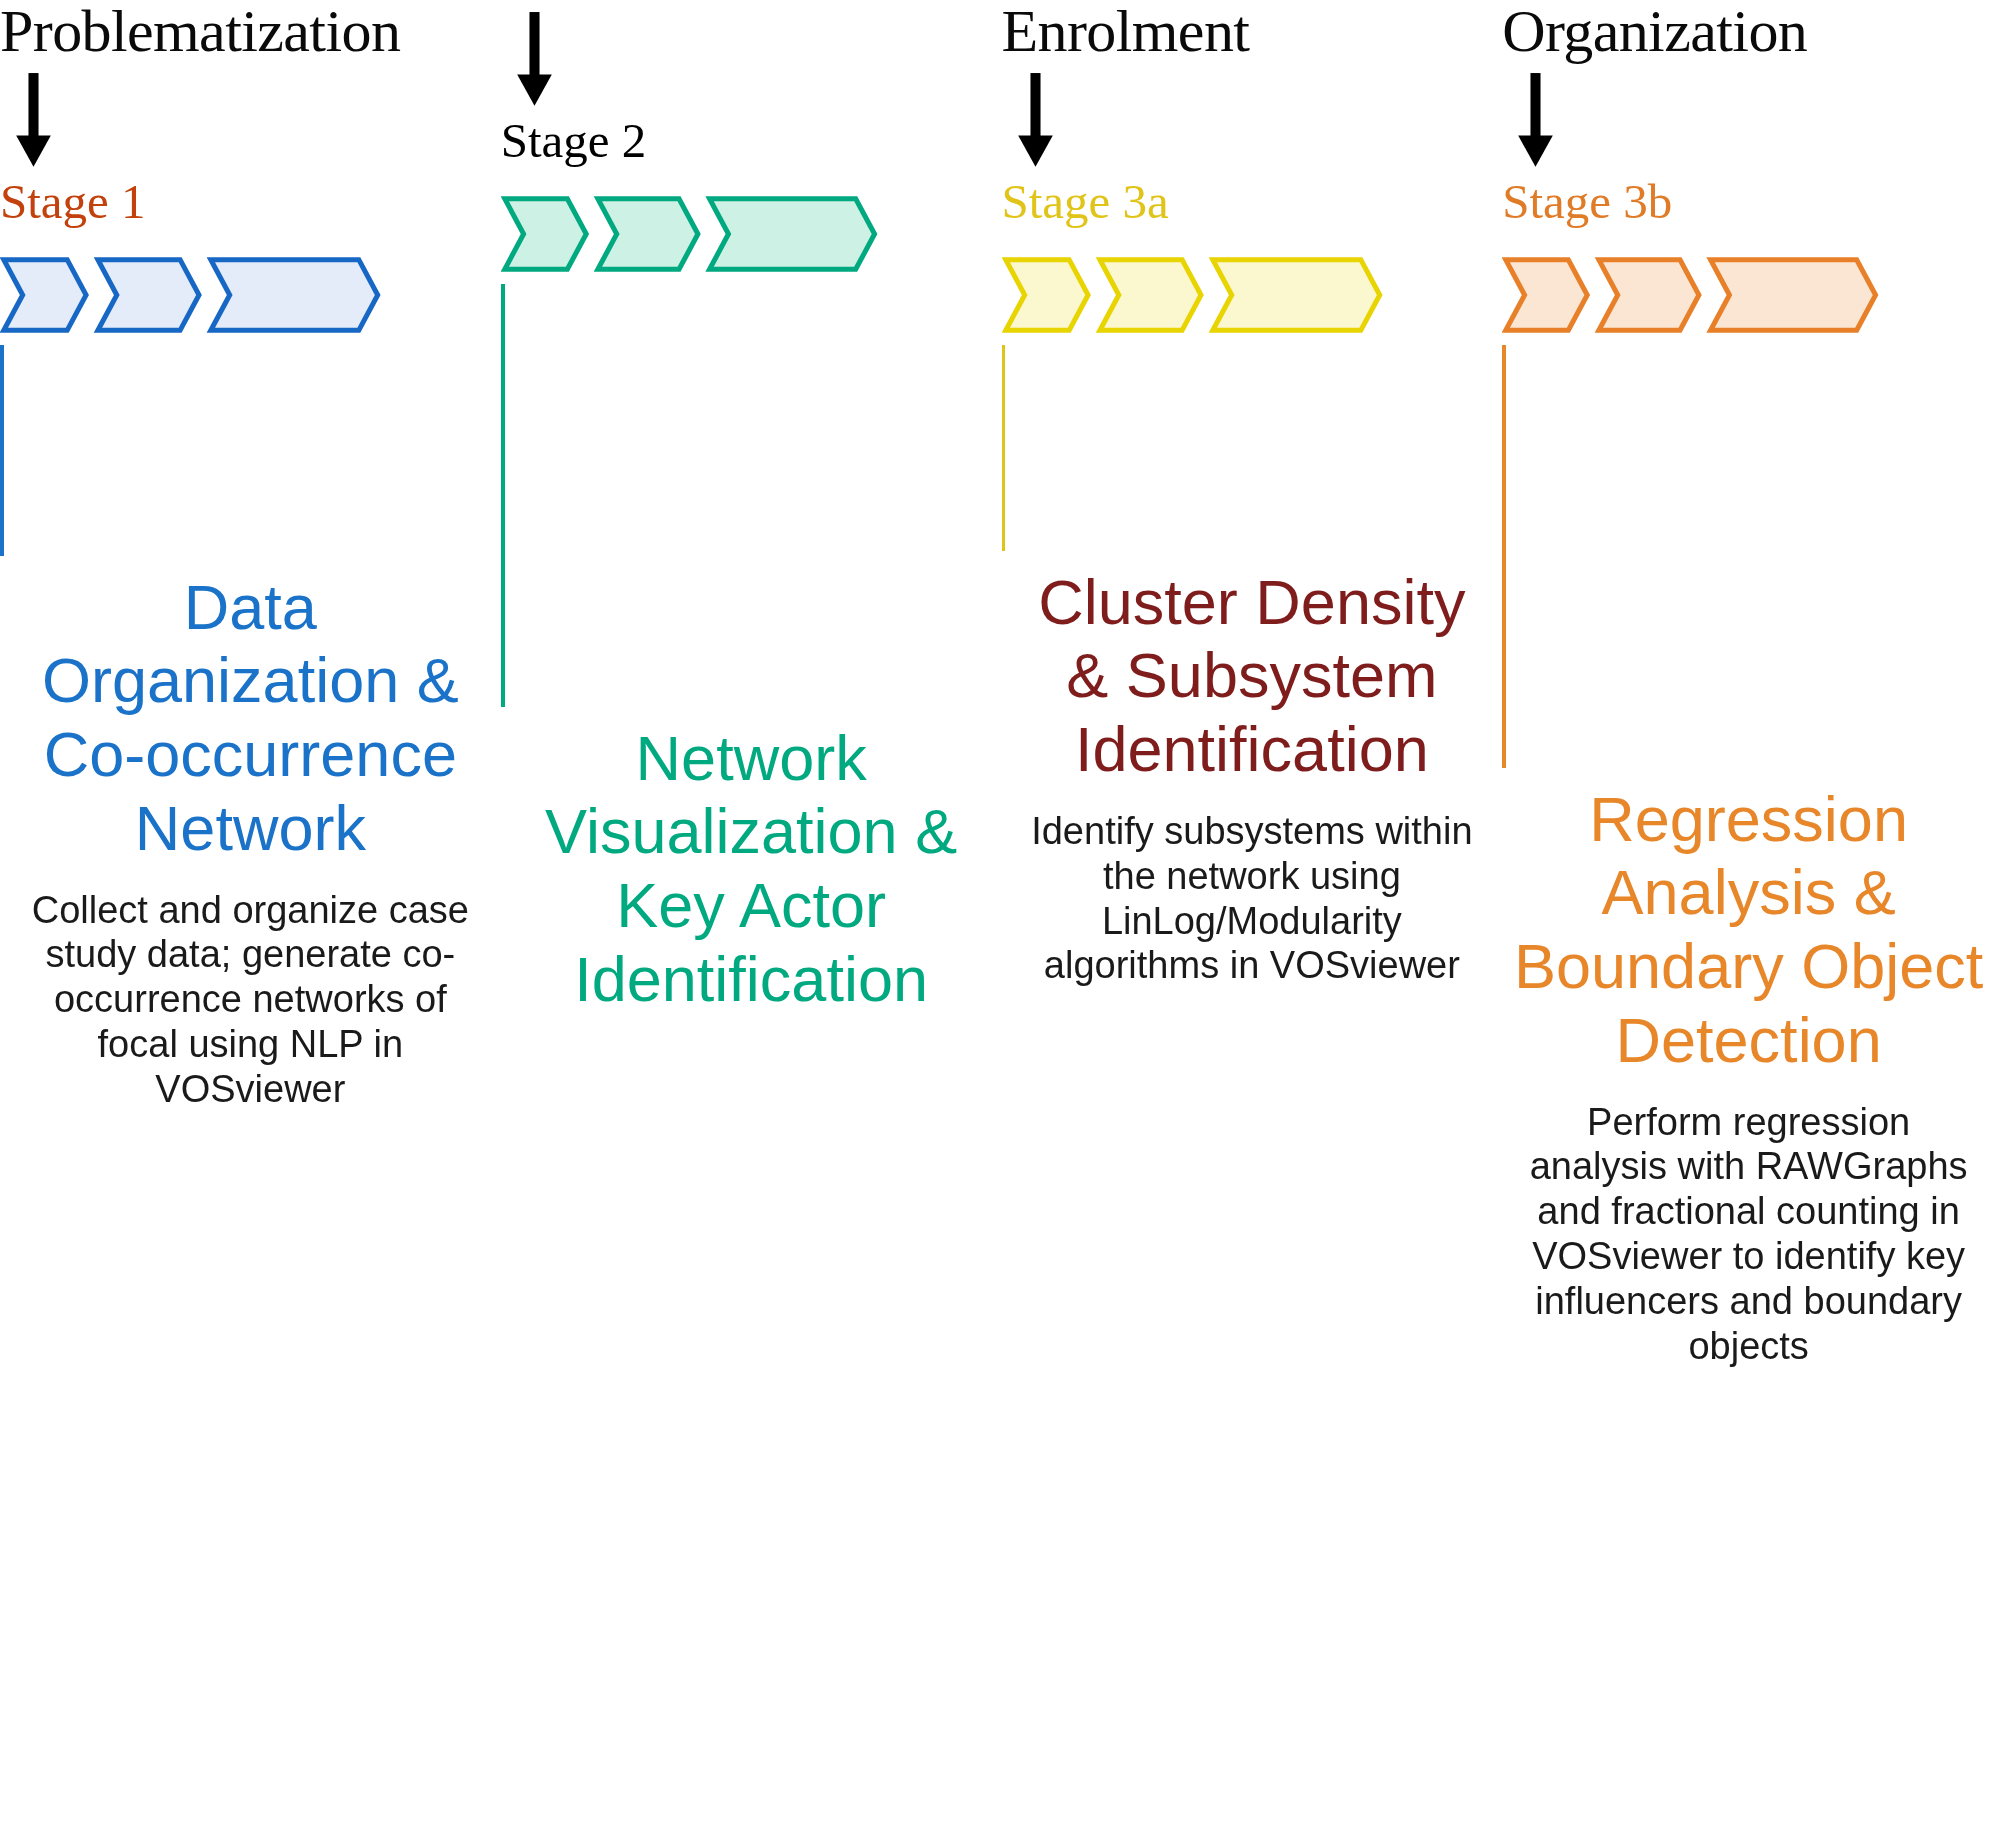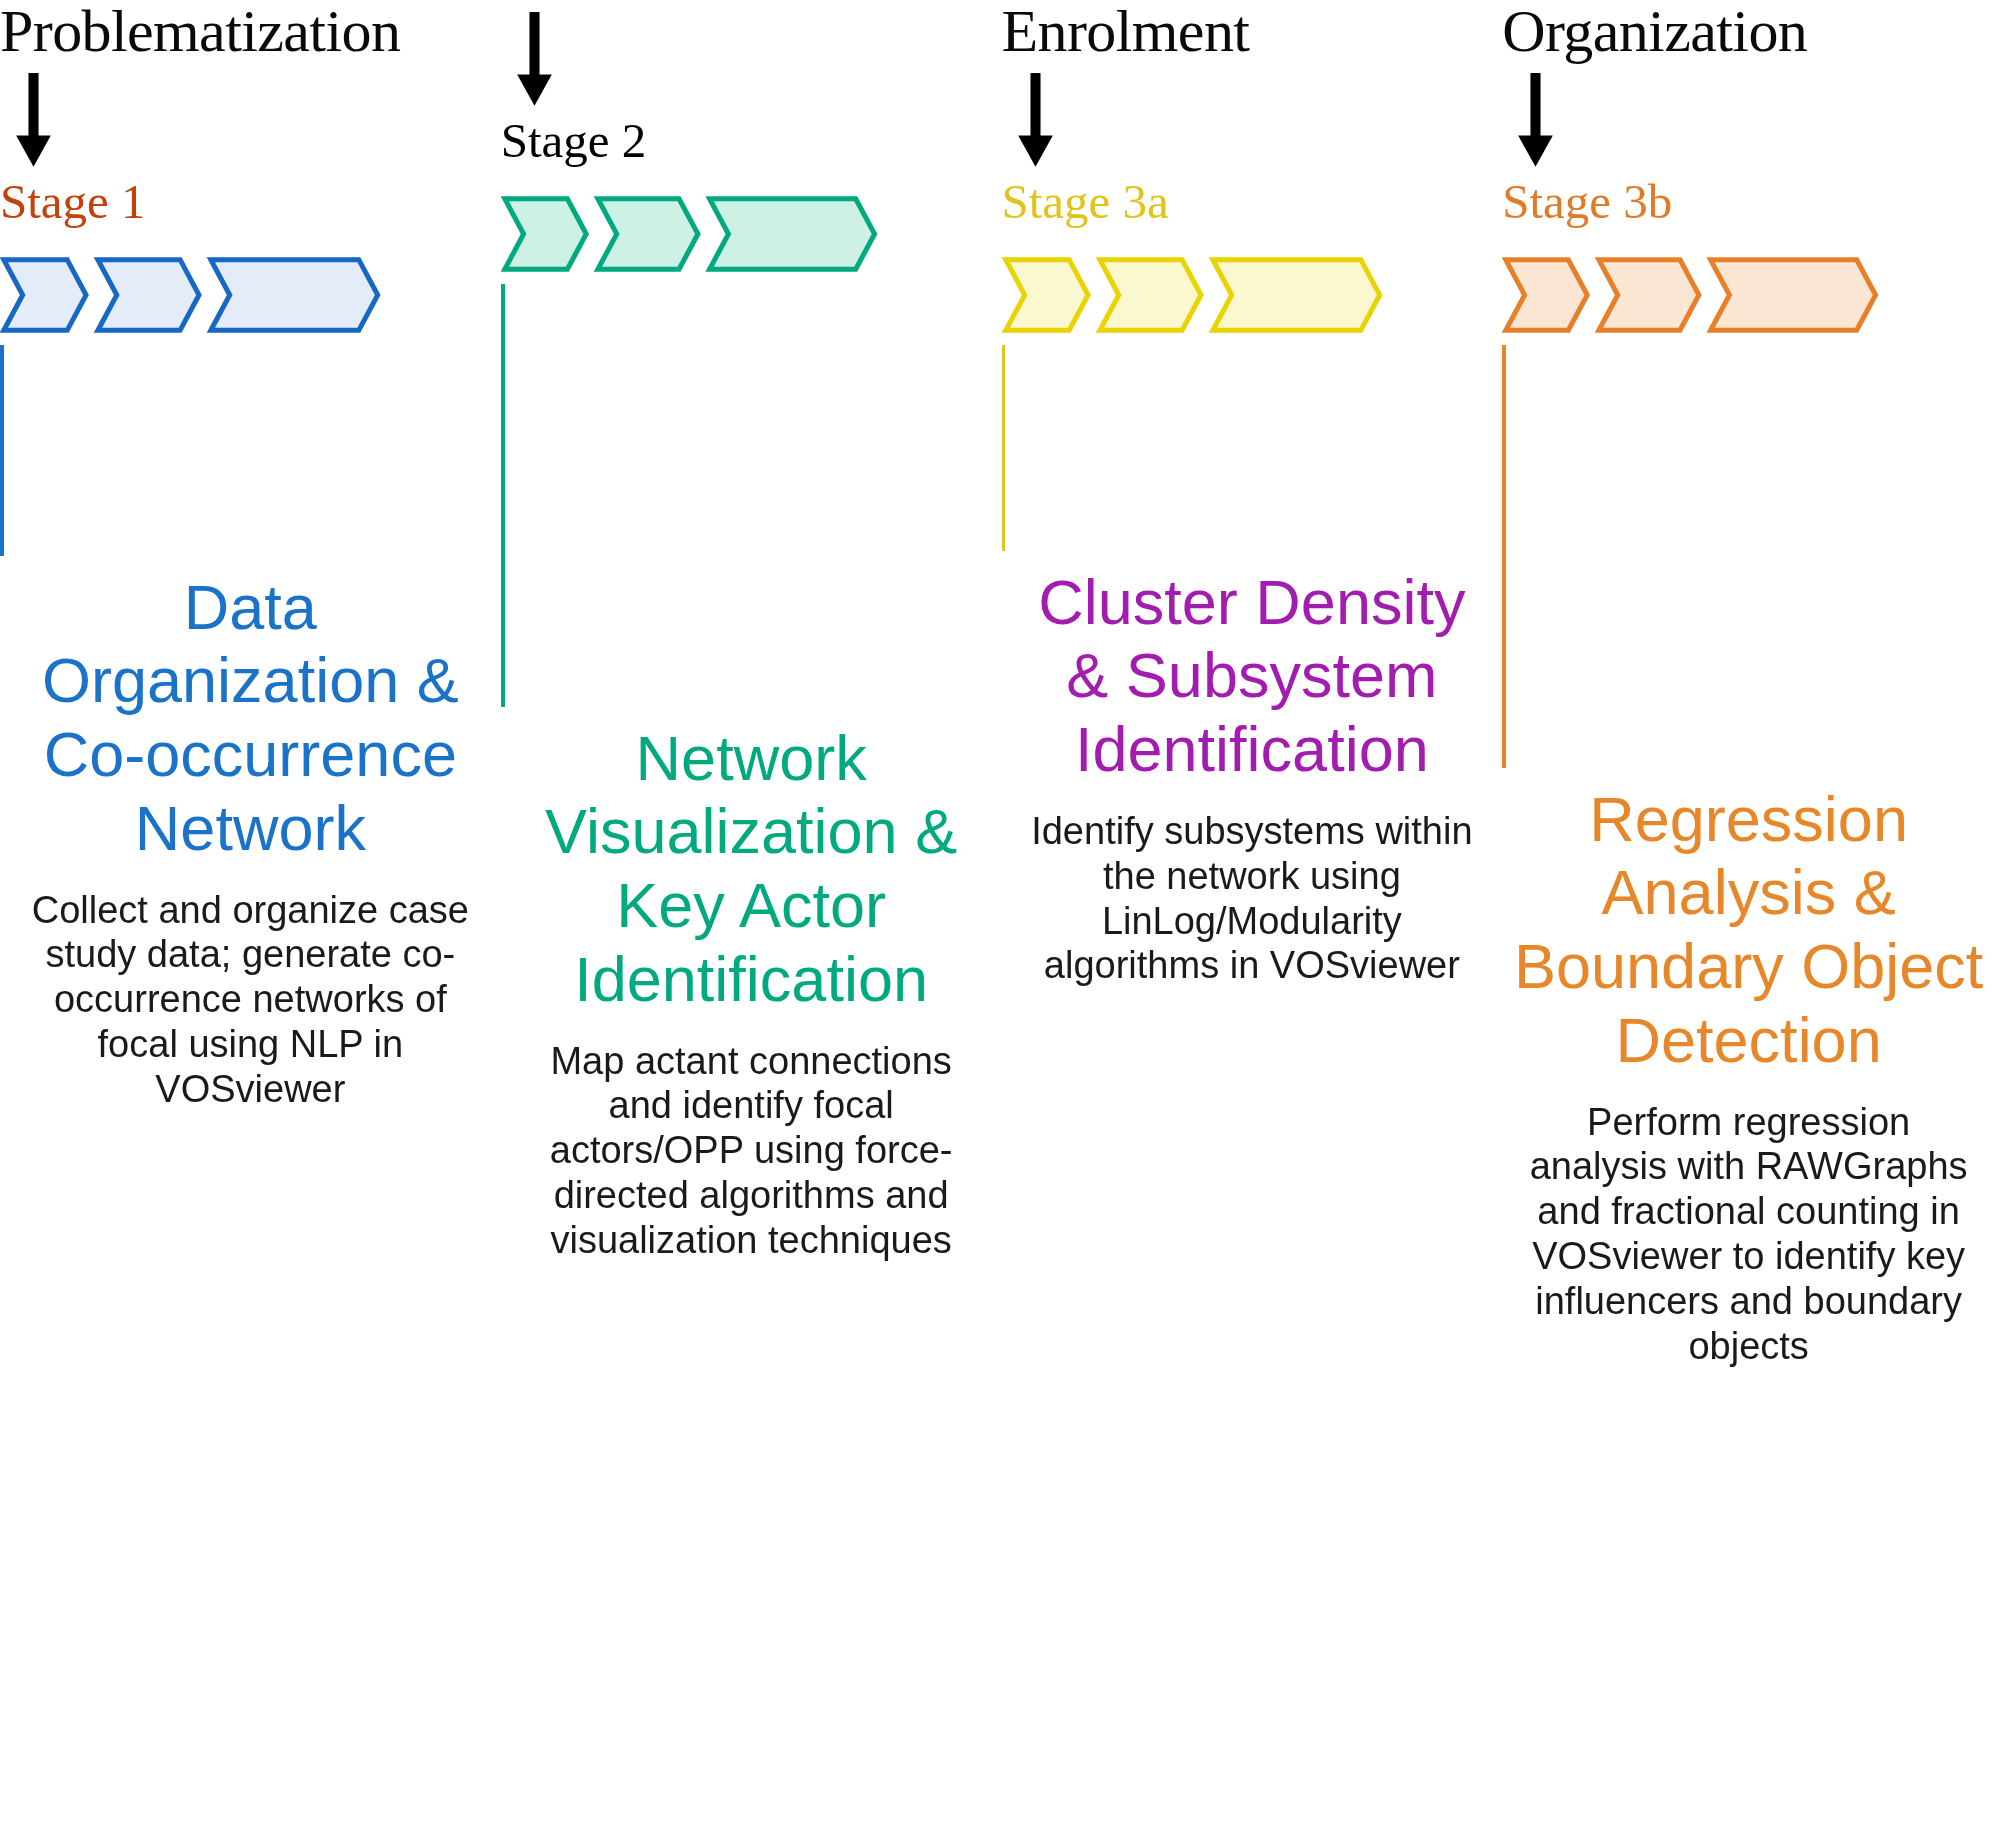--- a/index.html
+++ b/index.html
@@ -161,42 +161,41 @@
         <div class="chevron-band">
           <svg class="chevron-svg" width="464" height="78" viewBox="0 0 835 140">
             <polygon points="6.7,6.5 119.4,6.5 153.4,70.0 119.4,133.5 6.7,133.5 40.7,70.0" fill="#cdf1e4" stroke="#00a97f" stroke-width="9" stroke-linejoin="miter"></polygon>
             <polygon points="174.3,6.5 320.4,6.5 354.4,70.0 320.4,133.5 174.3,133.5 208.3,70.0" fill="#cdf1e4" stroke="#00a97f" stroke-width="9" stroke-linejoin="miter"></polygon>
             <polygon points="375.3,6.5 638.3,6.5 672.3,70.0 638.3,133.5 375.3,133.5 409.3,70.0" fill="#cdf1e4" stroke="#00a97f" stroke-width="9" stroke-linejoin="miter"></polygon>
           </svg>
         </div>
         <div class="connector" style="height:423px;background:#00a97f"></div>
         <div class="stack">
           <div class="sub-heading" style="color:#00a97f">Network Visualization &amp; Key Actor Identification</div>
-          <div class="body-text">Map actant connections and identify focal actors/OPP using force-directed algorithms and visualization techniques</div>
         </div>
       </div>
       <div class="column col-2">
         <div class="phase-title">Enrolment</div>
         <div class="arrow-wrap">
           <svg class="arrow-svg" width="67" height="95" viewBox="0 0 120 170" aria-hidden="true">
             <rect x="51" y="0" width="18" height="118" fill="#000000"></rect>
             <polygon points="29,112 91,112 60,168" fill="#000000"></polygon>
           </svg>
         </div>
         <div class="stage-label" style="color:#e0c419">Stage 3a</div>
         <div class="chevron-band">
           <svg class="chevron-svg" width="470" height="78" viewBox="0 0 845 140">
             <polygon points="6.8,6.5 120.8,6.5 154.8,70.0 120.8,133.5 6.8,133.5 40.8,70.0" fill="#fbf7cf" stroke="#e8d400" stroke-width="9" stroke-linejoin="miter"></polygon>
             <polygon points="176.0,6.5 323.8,6.5 357.8,70.0 323.8,133.5 176.0,133.5 210.0,70.0" fill="#fbf7cf" stroke="#e8d400" stroke-width="9" stroke-linejoin="miter"></polygon>
             <polygon points="379.0,6.5 645.1,6.5 679.1,70.0 645.1,133.5 379.0,133.5 413.0,70.0" fill="#fbf7cf" stroke="#e8d400" stroke-width="9" stroke-linejoin="miter"></polygon>
           </svg>
         </div>
         <div class="connector" style="height:206px;background:#e0c419"></div>
         <div class="stack">
-          <div class="sub-heading" style="color:#a21caf">Cluster Density &amp; Subsystem Identification</div>
+          <div class="sub-heading" style="color:#7f1d1d">Cluster Density &amp; Subsystem Identification</div>
           <div class="body-text">Identify subsystems within the network using LinLog/Modularity algorithms in VOSviewer</div>
         </div>
       </div>
       <div class="column col-3">
         <div class="phase-title">Organization</div>
         <div class="arrow-wrap">
           <svg class="arrow-svg" width="67" height="95" viewBox="0 0 120 170" aria-hidden="true">
             <rect x="51" y="0" width="18" height="118" fill="#000000"></rect>
             <polygon points="29,112 91,112 60,168" fill="#000000"></polygon>
           </svg>

